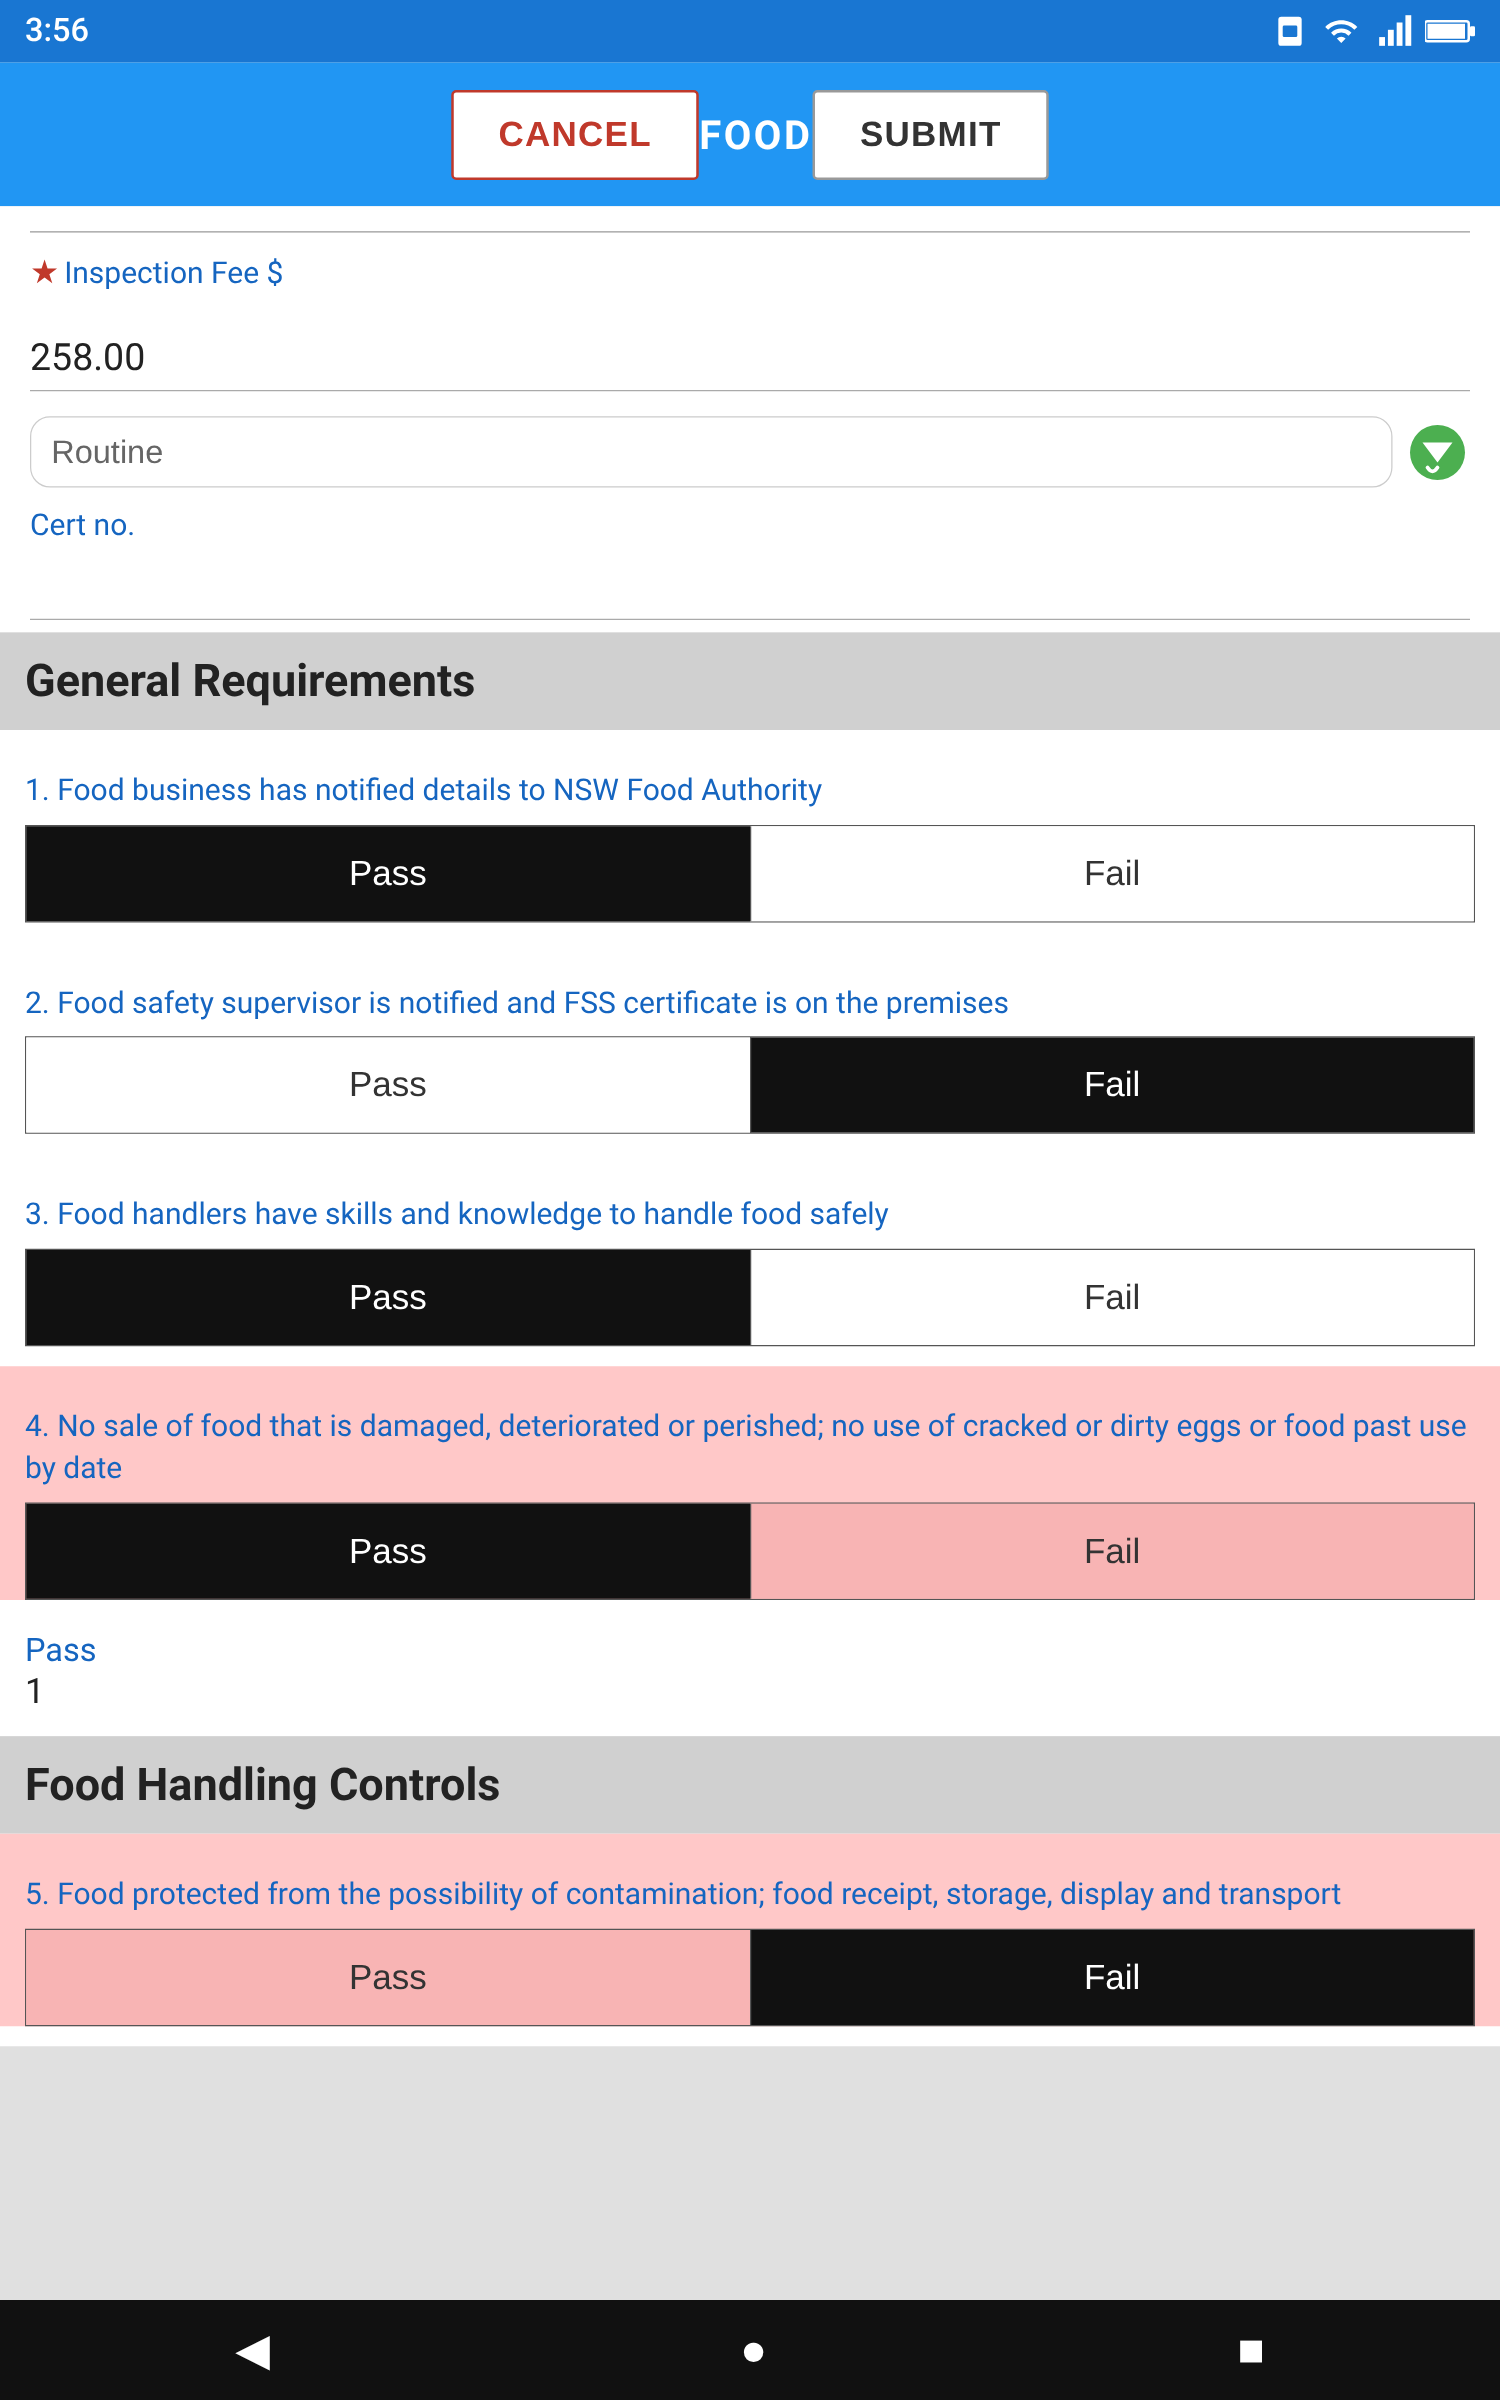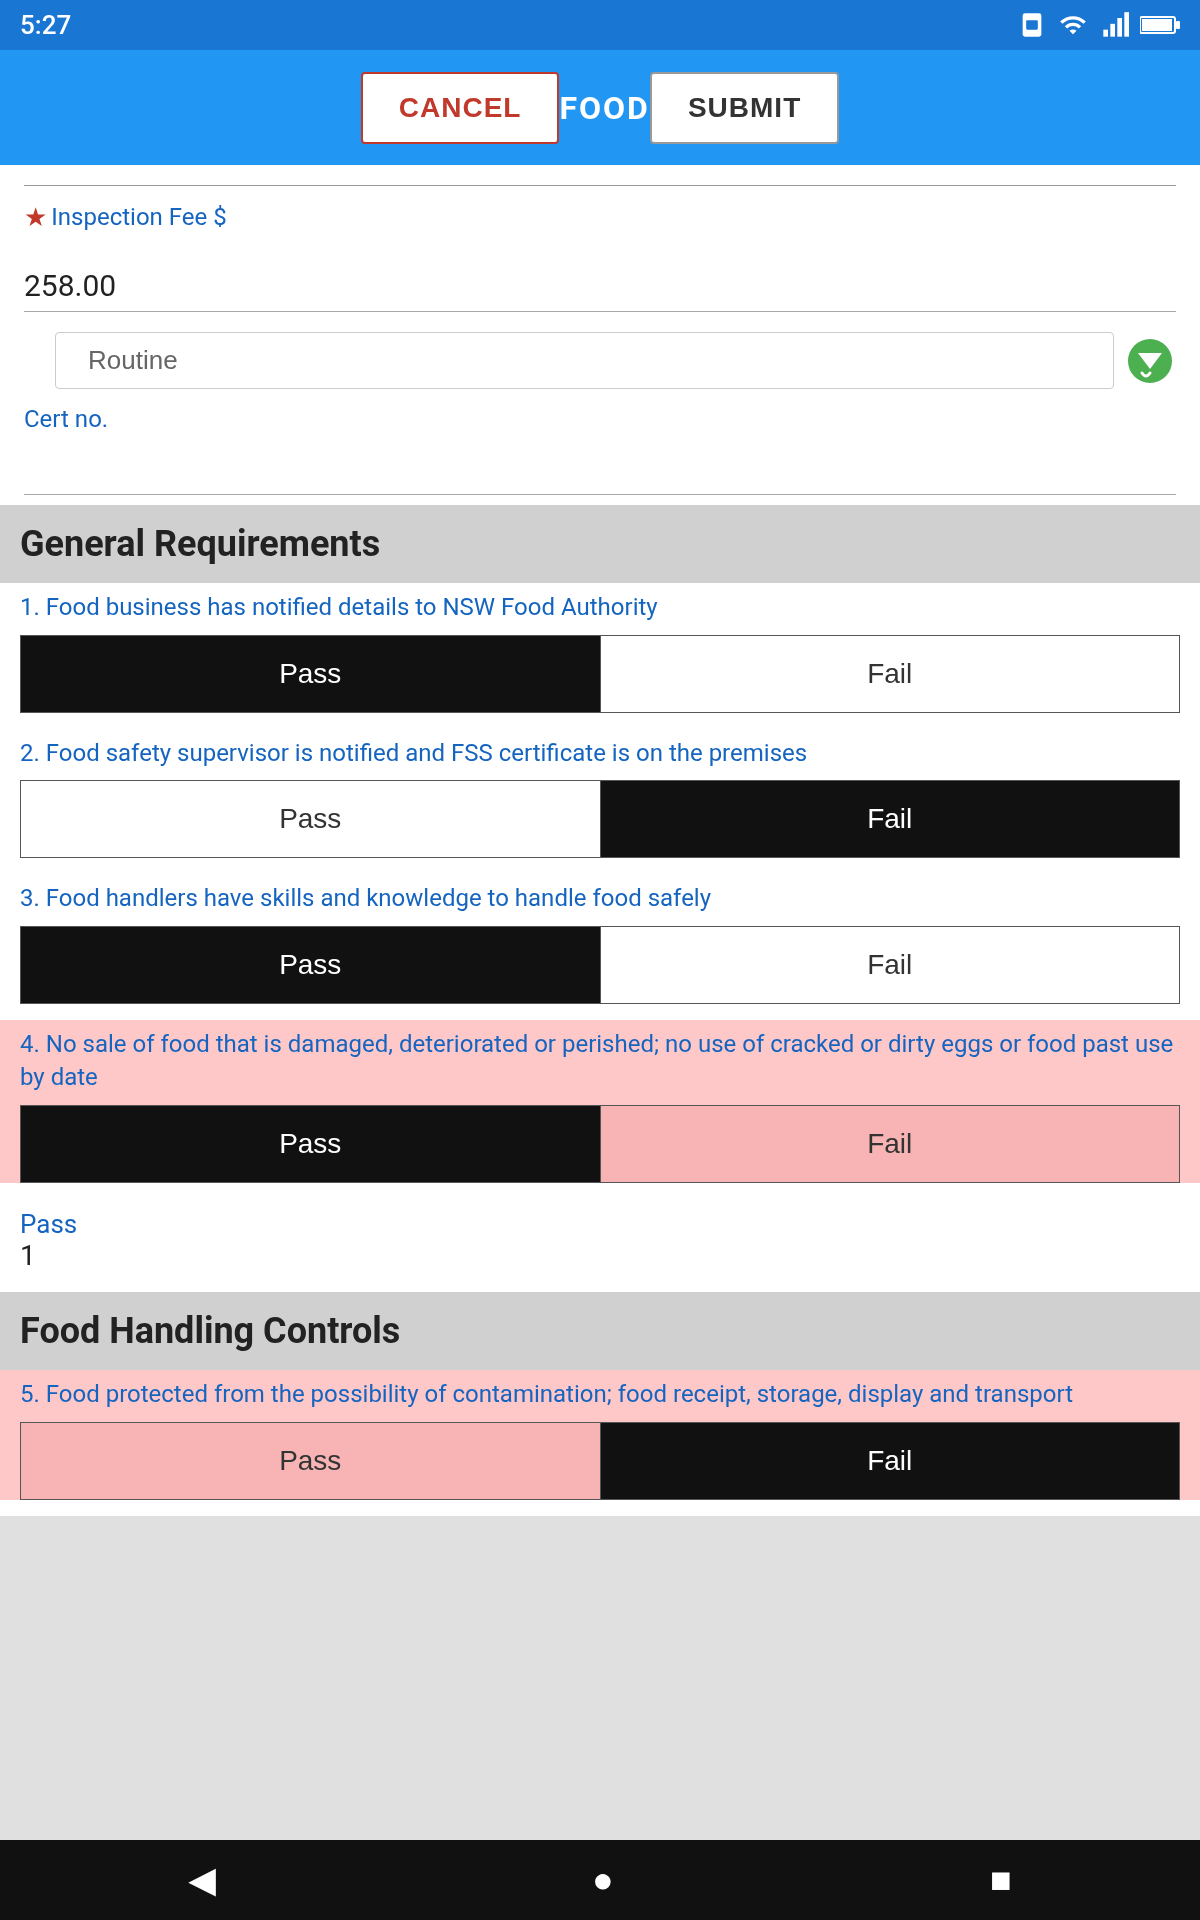--- a/index.html
+++ b/index.html
@@ -100,26 +100,25 @@
     }
     .inspection-type-row {
       display: flex;
       align-items: center;
       gap: 10px;
       margin-bottom: 4px;
     }
     .inspection-type-input {
       flex: 1;
       border: 1px solid #ccc;
-      border-radius: 4px;
-      font-size: 26px;
-      padding: 12px 32px;
+      border-radius: 16px;
+      font-size: 26px;
+      padding: 12px 16px;
       color: #666;
       background: white;
-      margin-left: 31px;
     }
     .dropdown-icon {
       width: 52px;
       height: 52px;
       cursor: pointer;
       display: flex;
       align-items: center;
       justify-content: center;
     }
     .dropdown-icon svg {
@@ -150,21 +149,21 @@
       font-weight: bold;
       color: #222;
     }
 
     
     .checklist-container {
       background: white;
       padding: 0;
     }
     .checklist-item {
-      padding: 8px 20px 0 20px;
+      padding: 32px 20px 0 20px;
       background: white;
     }
     .checklist-item.highlighted {
       background: #ffc8c8;
     }
     .checklist-item-text {
       font-size: 24px;
       color: #1565c0;
       margin-bottom: 10px;
       line-height: 1.4;
@@ -256,21 +255,21 @@
       align-items: center;
       justify-content: center;
     }
 
     .spacer { height: 80px; }
   </style>
 </head>
 <body>
 
 <div class="status-bar">
-  <span>5:27</span>
+  <span>3:56</span>
   <div class="status-bar-right">
 
     <svg width="28" height="28" viewBox="0 0 24 24" fill="white">
         <rect x="4" y="2" width="16" height="20" rx="2" fill="white"></rect>
         <rect x="7" y="8" width="10" height="8" rx="1" fill="#1976d2"></rect>
       </svg>
 
     <svg width="34" height="28" viewBox="0 0 24 24" fill="white">
         <path d="M1 9l2 2c5-5 13-5 18 0l2-2C16.93 2.93 7.08 2.93 1 9zm8 8l3 3 3-3a4.237 4.237 0 0 0-6 0zm-4-4l2 2a7 7 0 0 1 10 0l2-2C15.14 9.14 8.87 9.14 5 13z"></path>
       </svg>

